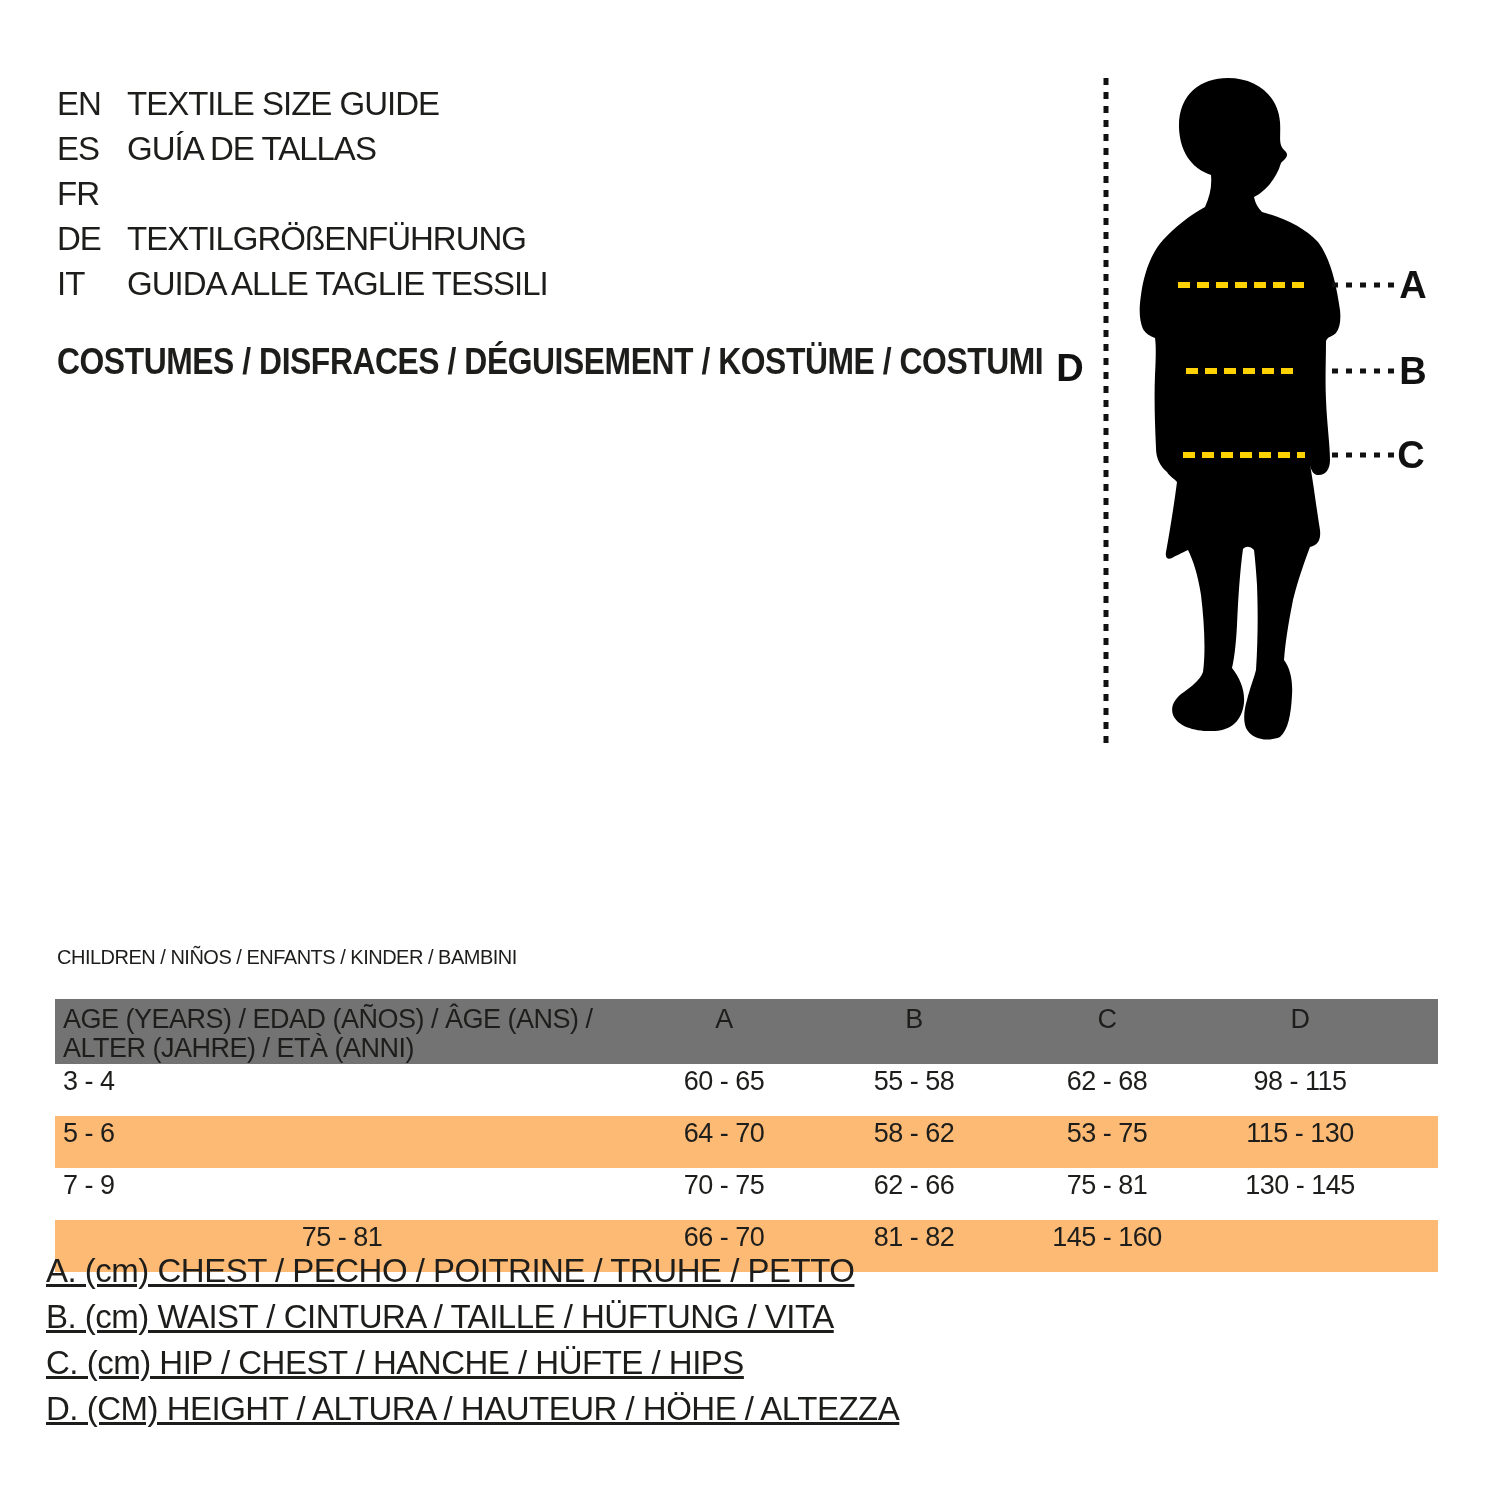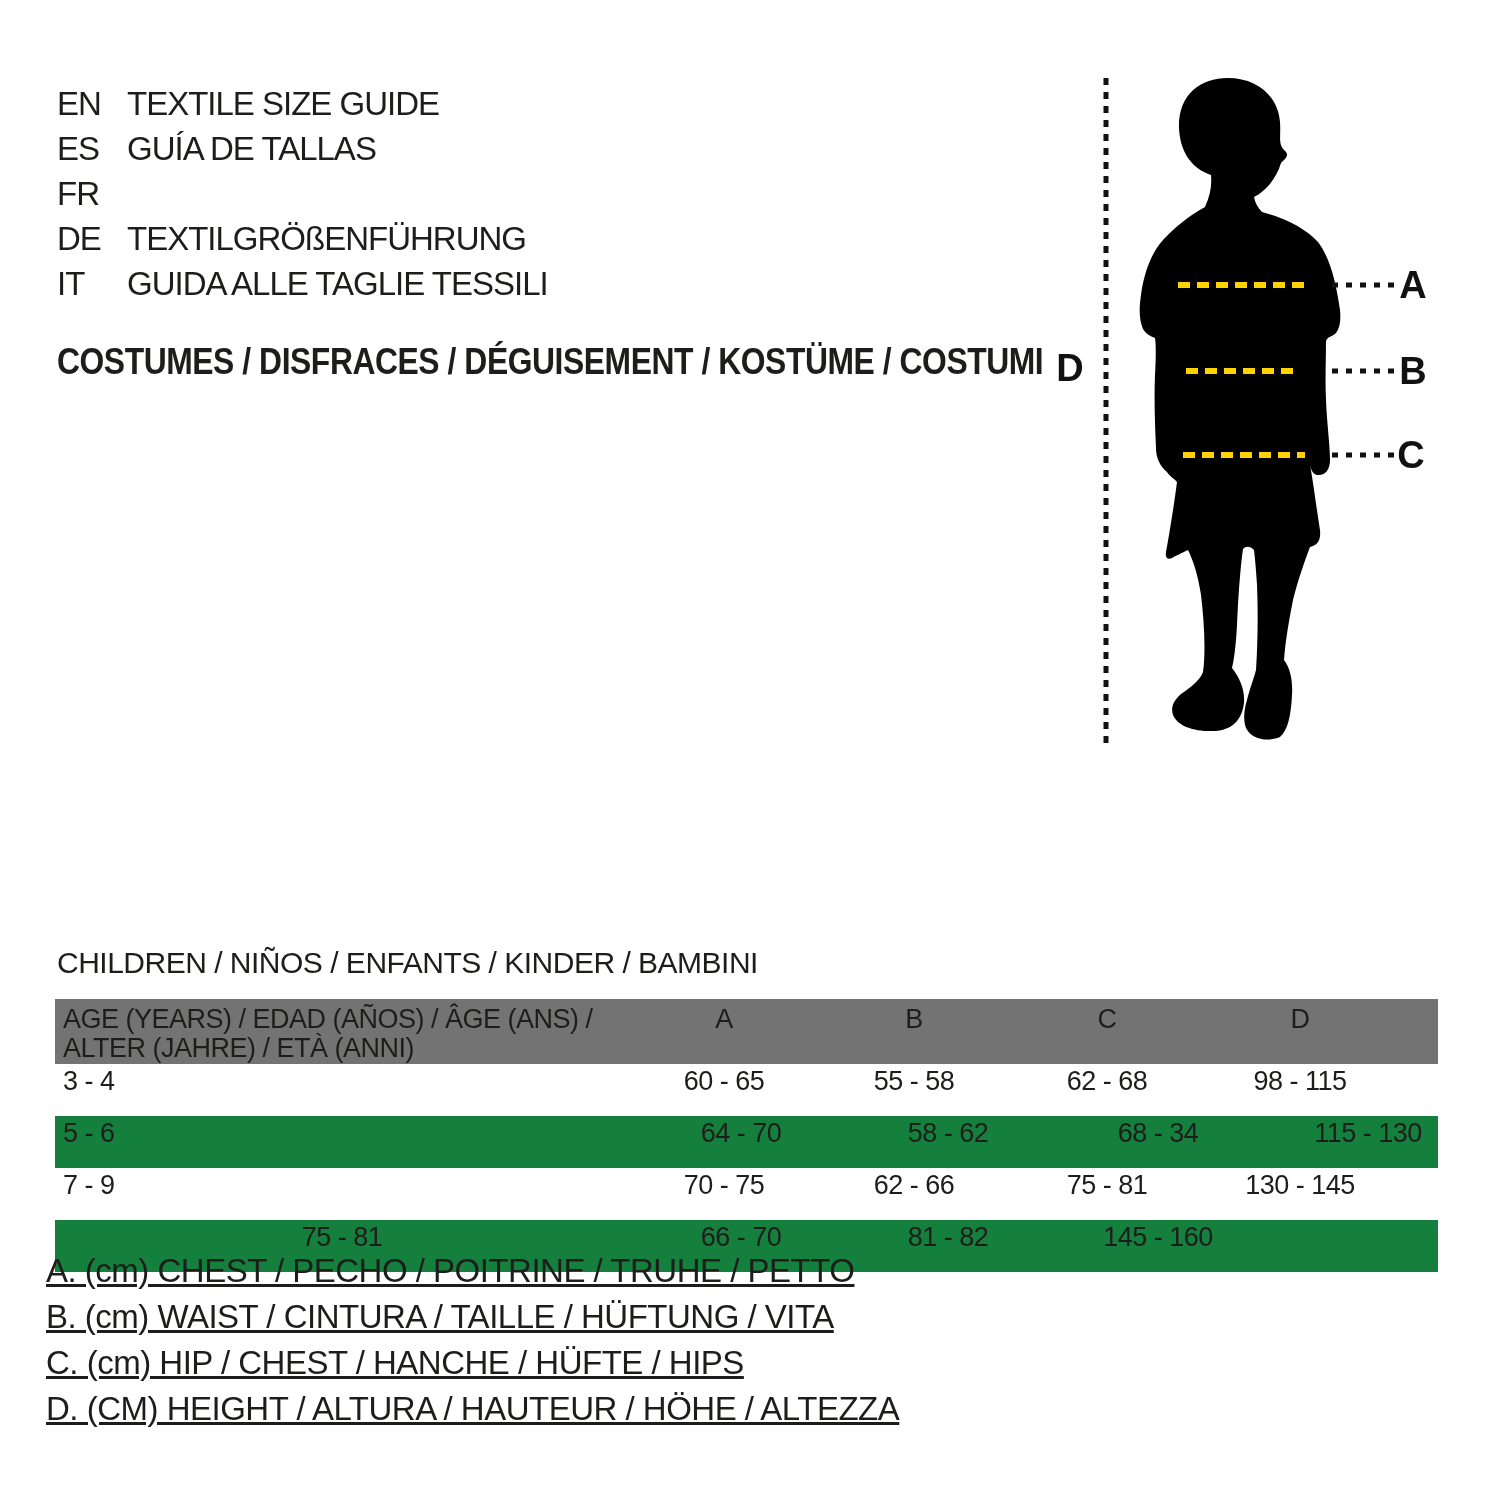--- a/index.html
+++ b/index.html
@@ -23,34 +23,34 @@
   }
 
   
   .figure-svg{position:absolute;left:1030px;top:60px;width:420px;height:700px;}
   .figure-svg text{
     font-family:"Liberation Sans","DejaVu Sans",sans-serif;
     font-weight:bold;font-size:38px;fill:#111111;
   }
 
   
-  .children-title{position:absolute;left:57px;top:946px;font-size:30px;letter-spacing:-0.5px;white-space:nowrap;}
+  .children-title{position:absolute;left:57px;top:946px;font-size:20px;letter-spacing:-0.5px;white-space:nowrap;}
 
   .size-table{position:absolute;left:55px;top:999px;width:1383px;font-size:27px;letter-spacing:-0.5px;}
   .t-head{
     display:grid;grid-template-columns:574px 190px 190px 196px 190px 43px;
     background:#737373;height:65px;
   }
   .th-age{padding:6px 0 0 8px;line-height:29px;}
   .th-col{text-align:center;padding-top:6px;line-height:29px;}
   .t-row{
     display:grid;grid-template-columns:574px 190px 190px 196px 190px 43px;
     height:52px;line-height:35px;
   }
-  .t-row.alt{background:#15803d;gap:17px;}
+  .t-row.alt{background:#fdba74;}
   .td-age{padding-left:8px;}
   .td-val{text-align:center;}
 
   
   .legend{position:absolute;left:46px;top:1248px;font-size:33px;letter-spacing:-0.5px;text-decoration:underline;}
   .legend-row{line-height:46px;white-space:nowrap;}
 </style>
 </head>
 <body>
 
@@ -170,21 +170,21 @@
       <div class="td-val">60 - 65</div>
       <div class="td-val">55 - 58</div>
       <div class="td-val">62 - 68</div>
       <div class="td-val">98 - 115</div>
       <div></div>
     </div>
     <div class="t-row alt">
       <div class="td-age">5 - 6</div>
       <div class="td-val">64 - 70</div>
       <div class="td-val">58 - 62</div>
-      <div class="td-val">68 - 34</div>
+      <div class="td-val">53 - 75</div>
       <div class="td-val">115 - 130</div>
       <div></div>
     </div>
     <div class="t-row">
       <div class="td-age">7 - 9</div>
       <div class="td-val">70 - 75</div>
       <div class="td-val">62 - 66</div>
       <div class="td-val">75 - 81</div>
       <div class="td-val">130 - 145</div>
       <div></div>

